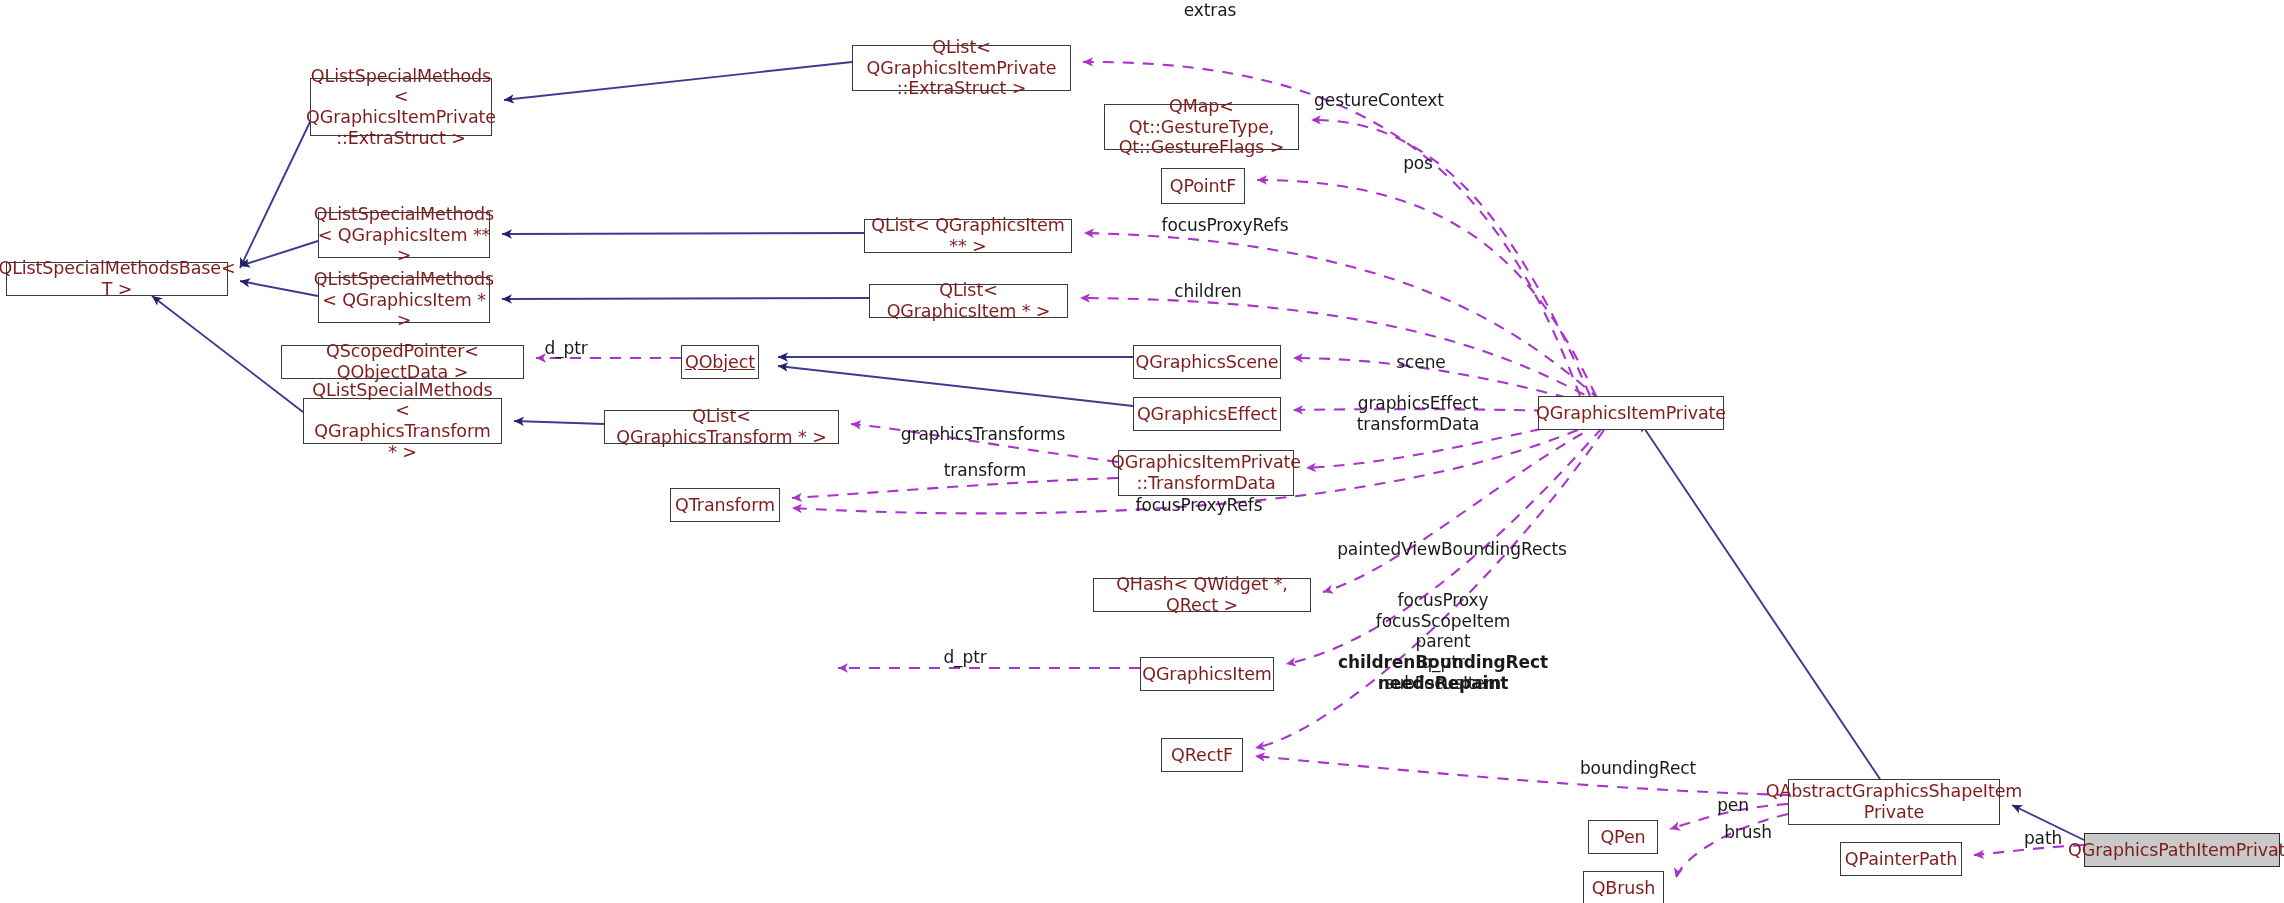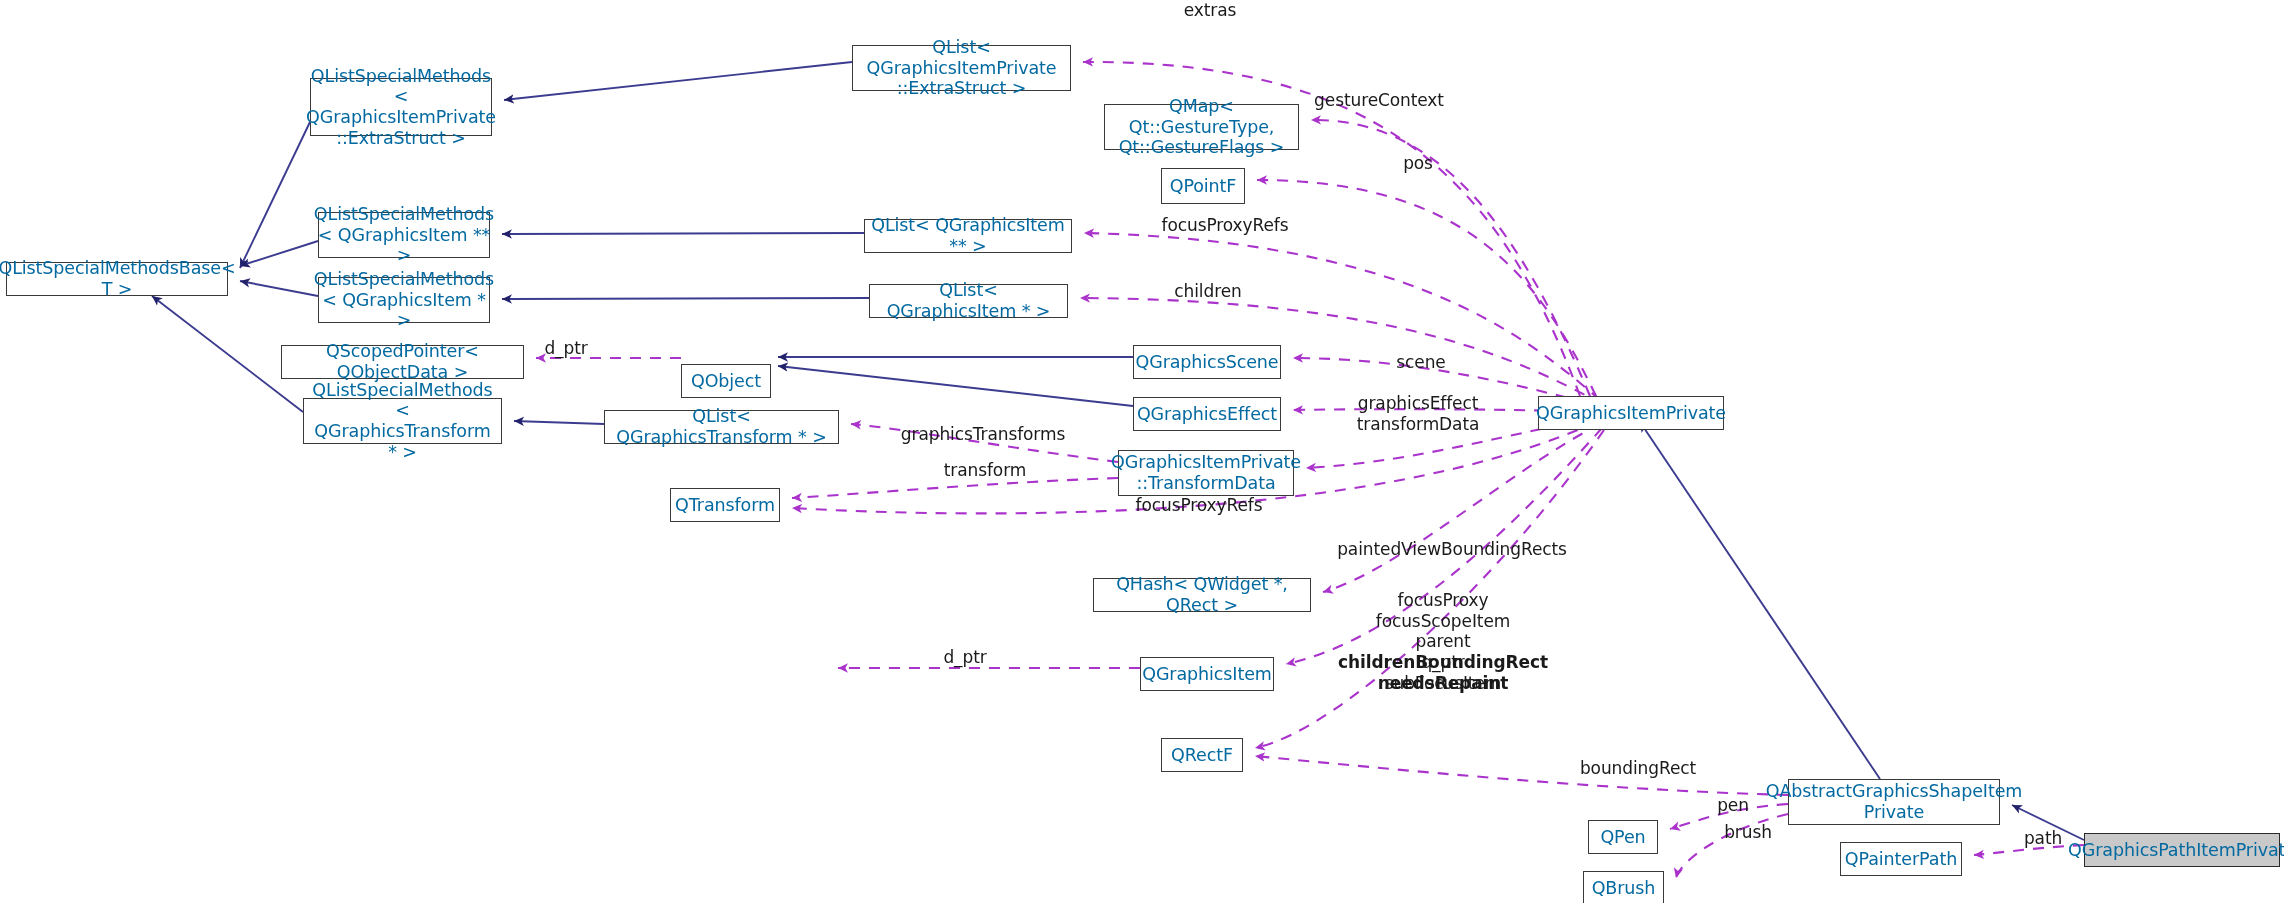--- a/index.html
+++ b/index.html
@@ -24,21 +24,21 @@
     top: 0;
     width: 2284px;
     height: 903px;
     pointer-events: none;
   }
   .node {
     position: absolute;
     box-sizing: border-box;
     border: 1.6px solid #3a3a3a;
     background: #ffffff;
-    color: #0369a1;
+    color: #7f1d1d;
     font-size: 17.5px;
     line-height: 1.18;
     display: flex;
     align-items: center;
     justify-content: center;
     text-align: center;
     white-space: pre-line;
     letter-spacing: -0.1px;
     padding: 16px 5px;
   }
@@ -152,21 +152,21 @@
 &lt; QGraphicsItem ** &gt;</div>
 
   <div class="node" style="left:318px;top:277px;width:172px;height:46px;">QListSpecialMethods
 &lt; QGraphicsItem * &gt;</div>
 
   <div class="node" style="left:303px;top:398px;width:199px;height:46px;">QListSpecialMethods
 &lt; QGraphicsTransform * &gt;</div>
 
   <div class="node" style="left:281px;top:345px;width:243px;height:28px;">QScopedPointer&lt; QObjectData &gt;</div>
 
-  <div class="node" style="left:681px;top:364px;width:90px;height:28px;">QObject</div>
+  <div class="node" style="left:681px;top:345px;width:78px;height:28px;text-decoration:underline;">QObject</div>
 
   <div class="node" style="left:852px;top:45px;width:219px;height:46px;">QList&lt; QGraphicsItemPrivate
 ::ExtraStruct &gt;</div>
 
   <div class="node" style="left:1104px;top:104px;width:195px;height:46px;">QMap&lt; Qt::GestureType,
 Qt::GestureFlags &gt;</div>
 
   <div class="node" style="left:1161px;top:168px;width:84px;height:36px;">QPointF</div>
 
   <div class="node" style="left:864px;top:219px;width:208px;height:28px;">QList&lt; QGraphicsItem ** &gt;</div>

